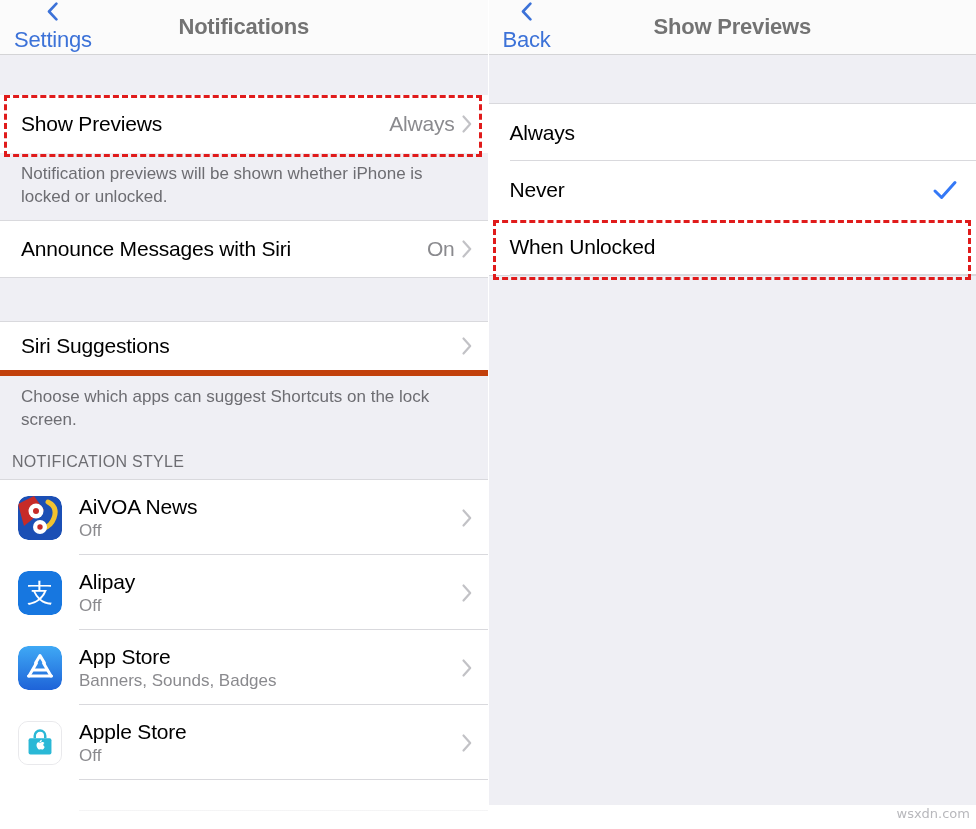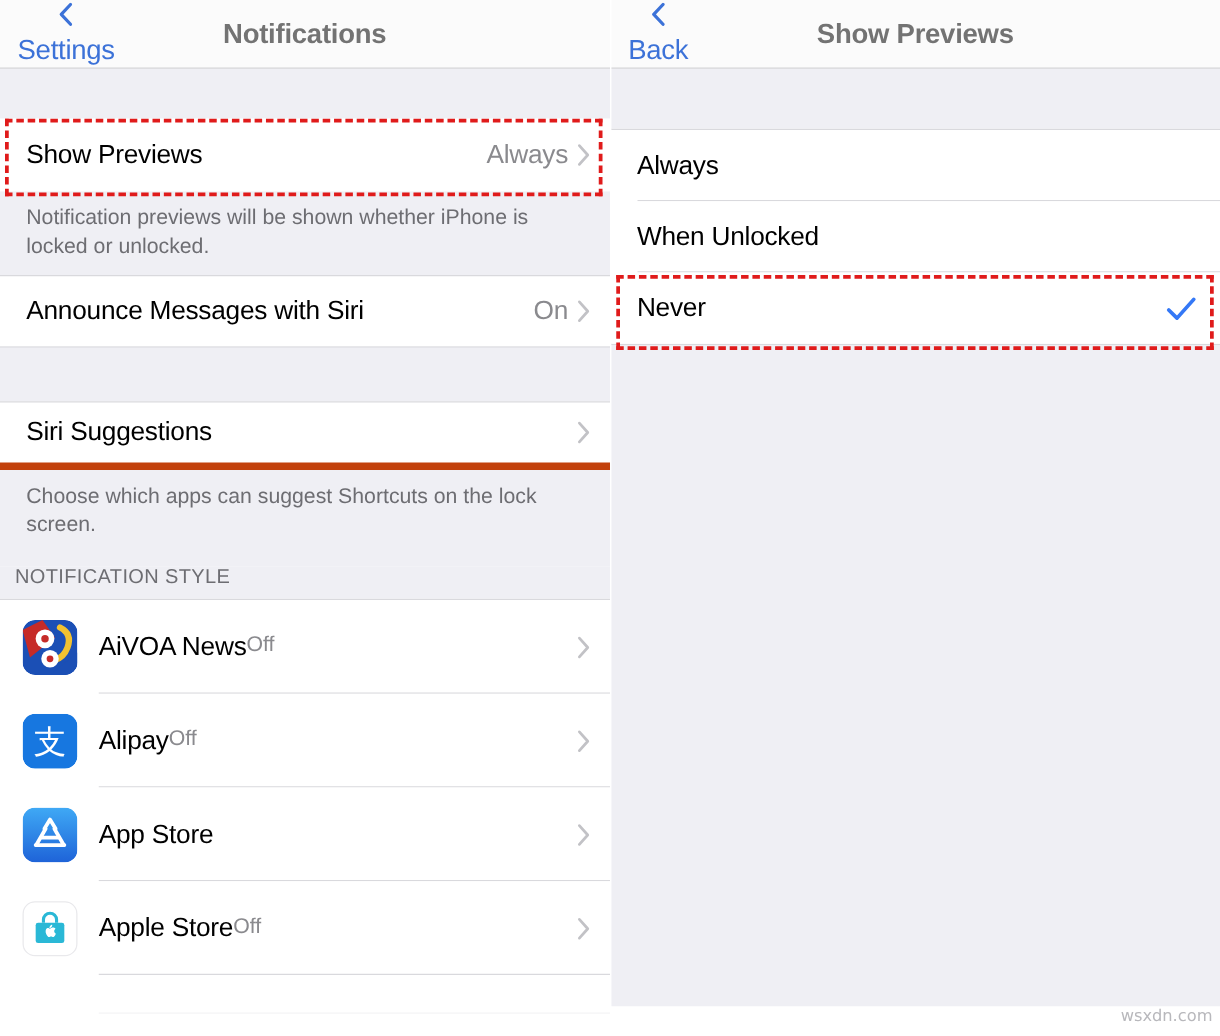--- a/index.html
+++ b/index.html
@@ -64,21 +64,21 @@
     padding:0 0 8px 12px;box-sizing:border-box;
   }
 
   
   .approw{
     background:#ffffff;display:flex;align-items:center;height:75px;
     padding-left:18px;box-sizing:border-box;position:relative;
   }
   .approw .sep{position:absolute;left:79px;right:0;bottom:0;height:1px;background:#d9d9dd;}
   .appicon{width:44px;height:44px;border-radius:10px;flex:0 0 auto;overflow:hidden;position:relative;}
-  .apptexts{margin-left:17px;display:flex;flex-direction:row;justify-content:center;}
+  .apptexts{margin-left:17px;display:flex;flex-direction:column;justify-content:center;}
   .appname{font-size:21px;color:#000;line-height:26px;letter-spacing:-0.2px;}
   .appstatus{font-size:17px;color:#8a8a8e;line-height:22px;}
 
   
   .hl{
     position:absolute;border:3px dashed #e01b1b;box-sizing:border-box;
     pointer-events:none;z-index:5;
   }
 
   
@@ -227,20 +227,21 @@
                 </linearGradient>
               </defs>
             <rect width="44" height="44" rx="10" fill="url(#asg)"></rect>
             <path d="M11 30 L18.5 17 M33 30 L25.5 17 M17.5 17 L22 9.6 L26.5 17" fill="none" stroke="#ffffff" stroke-width="3" stroke-linecap="round" stroke-linejoin="round"></path>
             <path d="M10.5 30 L33.5 30" stroke="#ffffff" stroke-width="3" stroke-linecap="round"></path>
             <path d="M15.5 24 L28.5 24" stroke="#ffffff" stroke-width="3" stroke-linecap="round"></path>
           </svg>
         </span>
         <span class="apptexts">
           <span class="appname">App Store</span>
+          <span class="appstatus">Banners, Sounds, Badges</span>
         </span>
         <span class="disclosure" style="margin-left:auto;">
           <svg width="12" height="20" viewBox="0 0 12 20">
               <polyline points="2.5,2.5 9.2,10 2.5,17.5" fill="none" stroke="#c2c2c6" stroke-width="2.2" stroke-linecap="round" stroke-linejoin="round"></polyline>
             </svg>
         </span>
         <span class="sep"></span>
       </div>
 
       <div class="approw">
@@ -293,33 +294,33 @@
     <div class="gap" style="height:48px;"></div>
 
     <div class="group" style="border-top:1px solid #d9d9dd;">
 
       <div class="row" style="height:57px;">
         <span class="row-title">Always</span>
         <span class="sep"></span>
       </div>
 
       <div class="row" style="height:57px;">
-        <span class="row-title">When Unlocked</span>
-        <span class="sep"></span>
-      </div>
-
-      <div class="row" style="height:57px;">
         <span class="row-title">Never</span>
         <span class="check">
           <svg width="26" height="26" viewBox="0 0 26 26">
               <polyline points="3,14 9.6,20.5 23,5.5" fill="none" stroke="#3478f6" stroke-width="3" stroke-linecap="round" stroke-linejoin="round"></polyline>
             </svg>
         </span>
       </div>
 
+      <div class="row" style="height:57px;">
+        <span class="row-title">When Unlocked</span>
+        <span class="sep"></span>
+      </div>
+
     </div>
 
     <div class="gap" style="height:529px;border-top:1px solid #d9d9dd;"></div>
 
     <div class="hl" style="left:4px;top:220px;width:478px;height:60px;"></div>
 
     <div class="watermark">wsxdn.com</div>
 
   </div>
 

